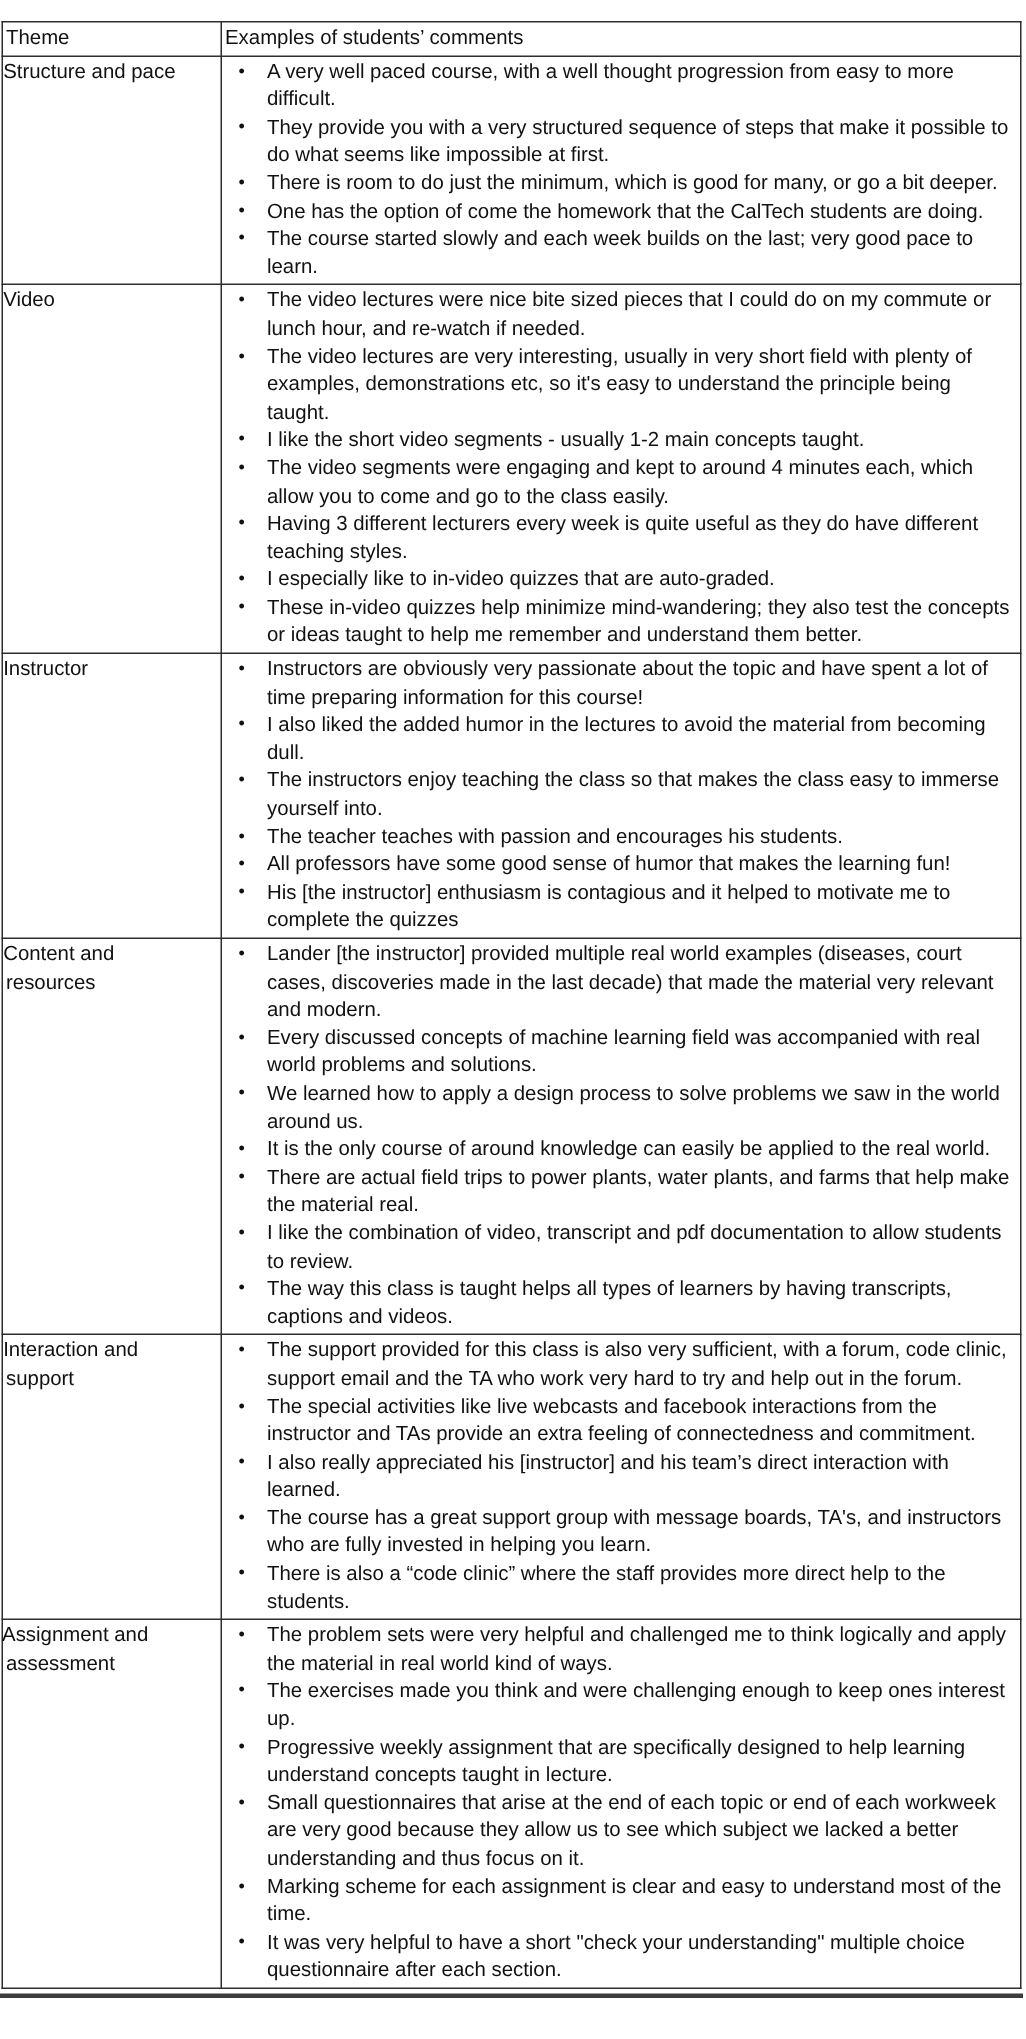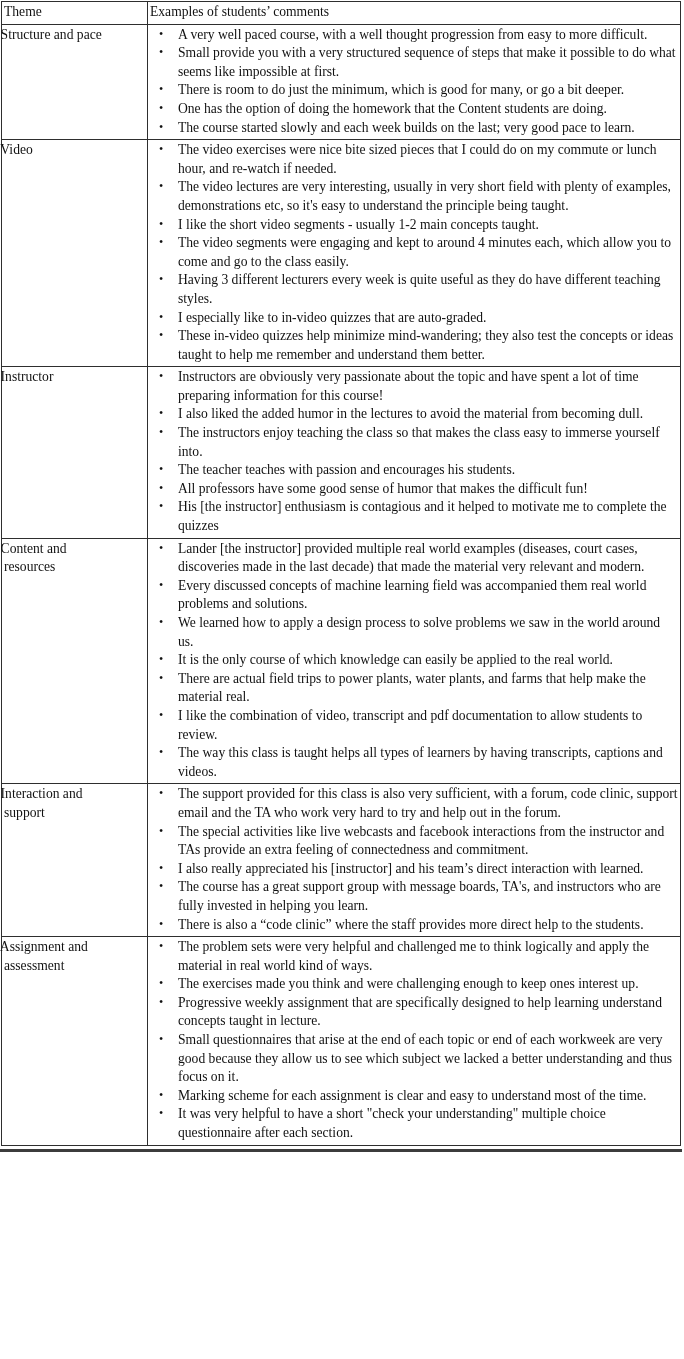--- a/index.html
+++ b/index.html
@@ -3,23 +3,23 @@
 <meta charset="utf-8">
 <style>
   html, body {
     margin: 0;
     padding: 0;
     background: #ffffff;
   }
   .page {
     width: 680px;
     margin: 0;
-    padding: 1px 1px 3px 1px;
+    padding: 14px 1px 3px 1px;
     border-bottom: 3px solid #3c3c3c;
-    font-family: Liberation Serif, serif;
+    font-family: Liberation Sans, sans-serif;
     color: #111111;
   }
   table.themes {
     width: 100%;
     border-collapse: collapse;
     table-layout: fixed;
     font-size: 13.6px;
     line-height: 18.6px;
   }
   table.themes th, table.themes td {
@@ -68,63 +68,63 @@
         <th class="theme-h">Theme</th>
         <th class="comments-h">Examples of students’ comments</th>
       </tr>
     </thead>
     <tbody>
         <tr>
           <td class="theme-cell">1. Structure and pace</td>
           <td class="comments-cell">
             <ul class="comments-list">
               <li class="comment-item"><span class="bullet">•</span><span>A very well paced course, with a well thought progression from easy to more difficult.</span></li>
-              <li class="comment-item"><span class="bullet">•</span><span>Small provide you with a very structured sequence of steps that make it possible to do what seems like impossible at first.</span></li>
+              <li class="comment-item"><span class="bullet">•</span><span>They provide you with a very structured sequence of steps that make it possible to do what seems like impossible at first.</span></li>
               <li class="comment-item"><span class="bullet">•</span><span>There is room to do just the minimum, which is good for many, or go a bit deeper.</span></li>
-              <li class="comment-item"><span class="bullet">•</span><span>One has the option of doing the homework that the Content students are doing.</span></li>
+              <li class="comment-item"><span class="bullet">•</span><span>One has the option of come the homework that the CalTech students are doing.</span></li>
               <li class="comment-item"><span class="bullet">•</span><span>The course started slowly and each week builds on the last; very good pace to learn.</span></li>
             </ul>
           </td>
         </tr>
         <tr>
           <td class="theme-cell">2. Video</td>
           <td class="comments-cell">
             <ul class="comments-list">
-              <li class="comment-item"><span class="bullet">•</span><span>The video exercises were nice bite sized pieces that I could do on my commute or lunch hour, and re-watch if needed.</span></li>
+              <li class="comment-item"><span class="bullet">•</span><span>The video lectures were nice bite sized pieces that I could do on my commute or lunch hour, and re-watch if needed.</span></li>
               <li class="comment-item"><span class="bullet">•</span><span>The video lectures are very interesting, usually in very short field with plenty of examples, demonstrations etc, so it's easy to understand the principle being taught.</span></li>
               <li class="comment-item"><span class="bullet">•</span><span>I like the short video segments - usually 1-2 main concepts taught.</span></li>
               <li class="comment-item"><span class="bullet">•</span><span>The video segments were engaging and kept to around 4 minutes each, which allow you to come and go to the class easily.</span></li>
               <li class="comment-item"><span class="bullet">•</span><span>Having 3 different lecturers every week is quite useful as they do have different teaching styles.</span></li>
               <li class="comment-item"><span class="bullet">•</span><span>I especially like to in-video quizzes that are auto-graded.</span></li>
               <li class="comment-item"><span class="bullet">•</span><span>These in-video quizzes help minimize mind-wandering; they also test the concepts or ideas taught to help me remember and understand them better.</span></li>
             </ul>
           </td>
         </tr>
         <tr>
           <td class="theme-cell">3. Instructor</td>
           <td class="comments-cell">
             <ul class="comments-list">
               <li class="comment-item"><span class="bullet">•</span><span>Instructors are obviously very passionate about the topic and have spent a lot of time preparing information for this course!</span></li>
               <li class="comment-item"><span class="bullet">•</span><span>I also liked the added humor in the lectures to avoid the material from becoming dull.</span></li>
               <li class="comment-item"><span class="bullet">•</span><span>The instructors enjoy teaching the class so that makes the class easy to immerse yourself into.</span></li>
               <li class="comment-item"><span class="bullet">•</span><span>The teacher teaches with passion and encourages his students.</span></li>
-              <li class="comment-item"><span class="bullet">•</span><span>All professors have some good sense of humor that makes the difficult fun!</span></li>
+              <li class="comment-item"><span class="bullet">•</span><span>All professors have some good sense of humor that makes the learning fun!</span></li>
               <li class="comment-item"><span class="bullet">•</span><span>His [the instructor] enthusiasm is contagious and it helped to motivate me to complete the quizzes</span></li>
             </ul>
           </td>
         </tr>
         <tr>
           <td class="theme-cell">4. Content and
 resources</td>
           <td class="comments-cell">
             <ul class="comments-list">
               <li class="comment-item"><span class="bullet">•</span><span>Lander [the instructor] provided multiple real world examples (diseases, court cases, discoveries made in the last decade) that made the material very relevant and modern.</span></li>
-              <li class="comment-item"><span class="bullet">•</span><span>Every discussed concepts of machine learning field was accompanied them real world problems and solutions.</span></li>
+              <li class="comment-item"><span class="bullet">•</span><span>Every discussed concepts of machine learning field was accompanied with real world problems and solutions.</span></li>
               <li class="comment-item"><span class="bullet">•</span><span>We learned how to apply a design process to solve problems we saw in the world around us.</span></li>
-              <li class="comment-item"><span class="bullet">•</span><span>It is the only course of which knowledge can easily be applied to the real world.</span></li>
+              <li class="comment-item"><span class="bullet">•</span><span>It is the only course of around knowledge can easily be applied to the real world.</span></li>
               <li class="comment-item"><span class="bullet">•</span><span>There are actual field trips to power plants, water plants, and farms that help make the material real.</span></li>
               <li class="comment-item"><span class="bullet">•</span><span>I like the combination of video, transcript and pdf documentation to allow students to review.</span></li>
               <li class="comment-item"><span class="bullet">•</span><span>The way this class is taught helps all types of learners by having transcripts, captions and videos.</span></li>
             </ul>
           </td>
         </tr>
         <tr>
           <td class="theme-cell">5. Interaction and
 support</td>
           <td class="comments-cell">

